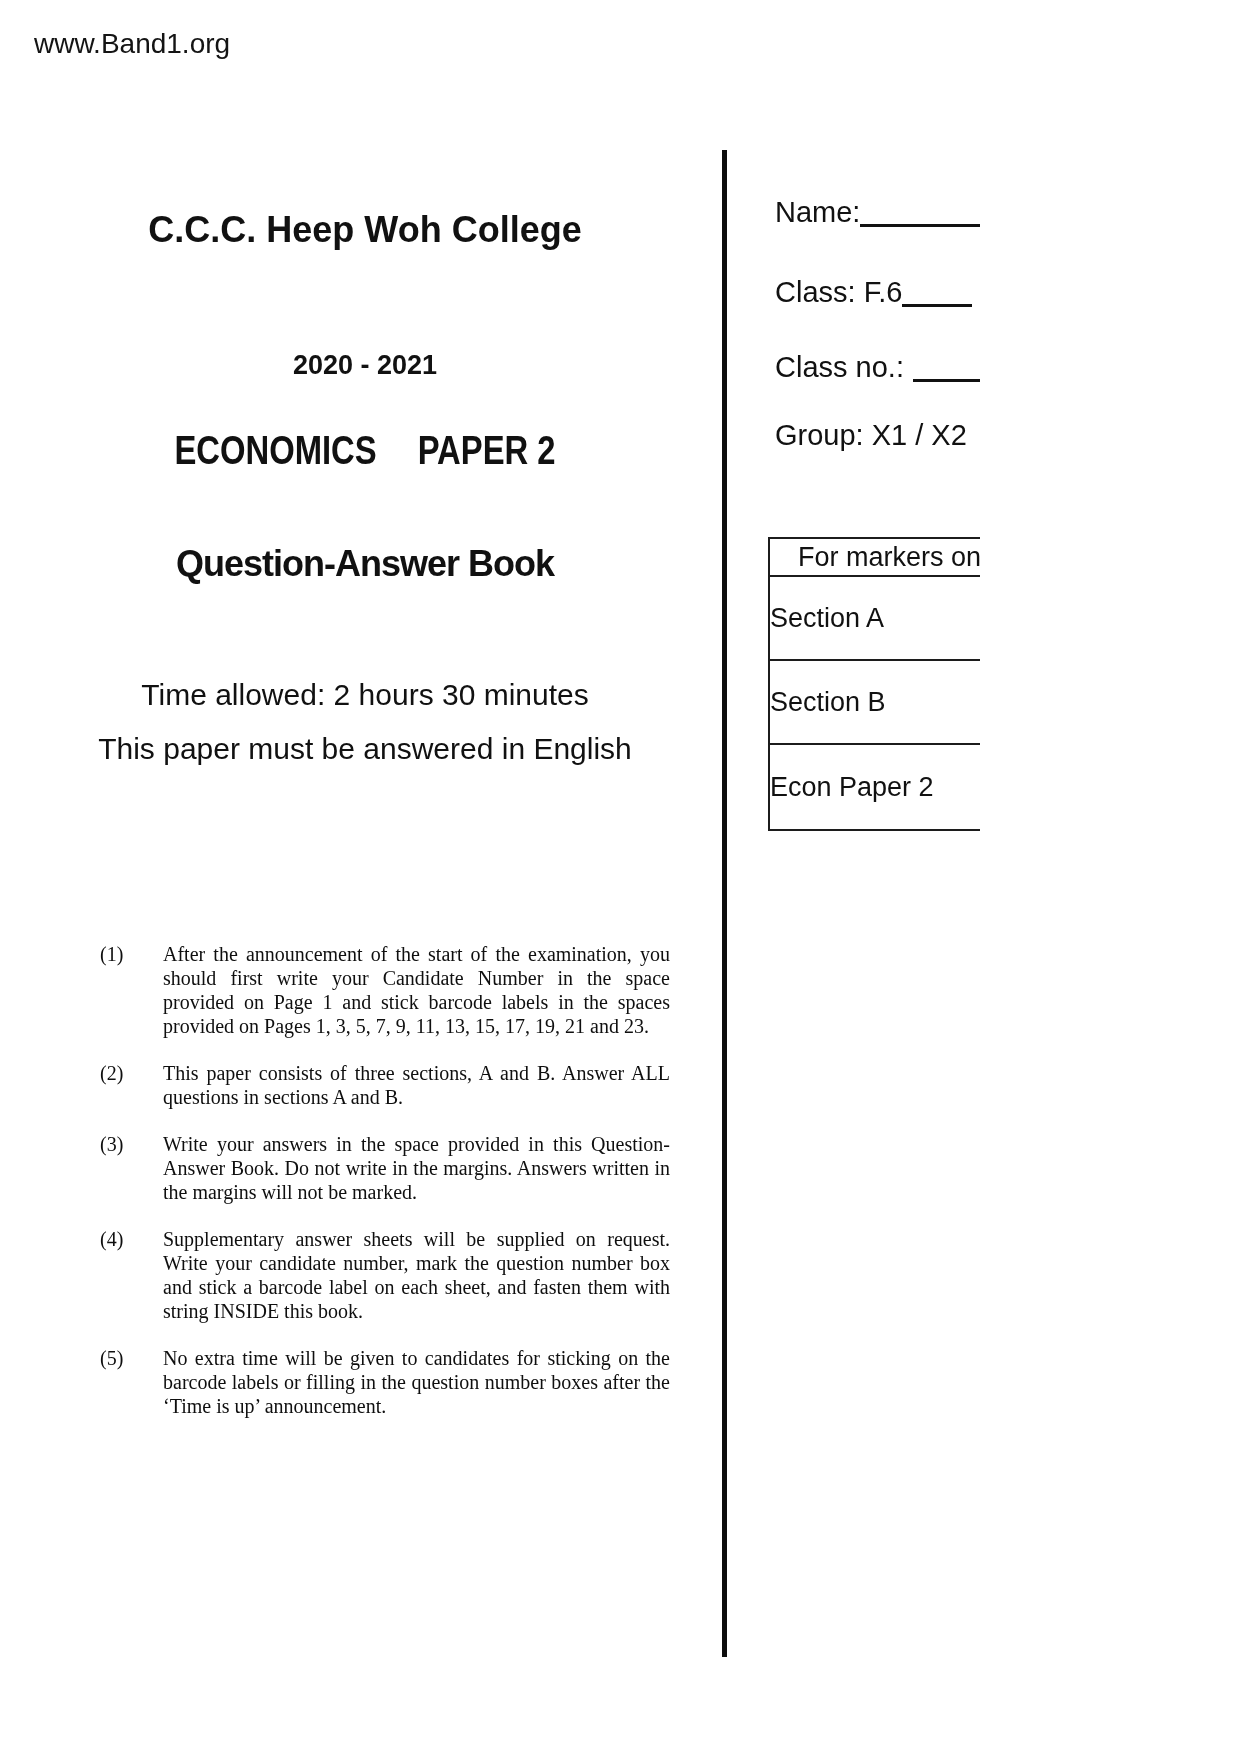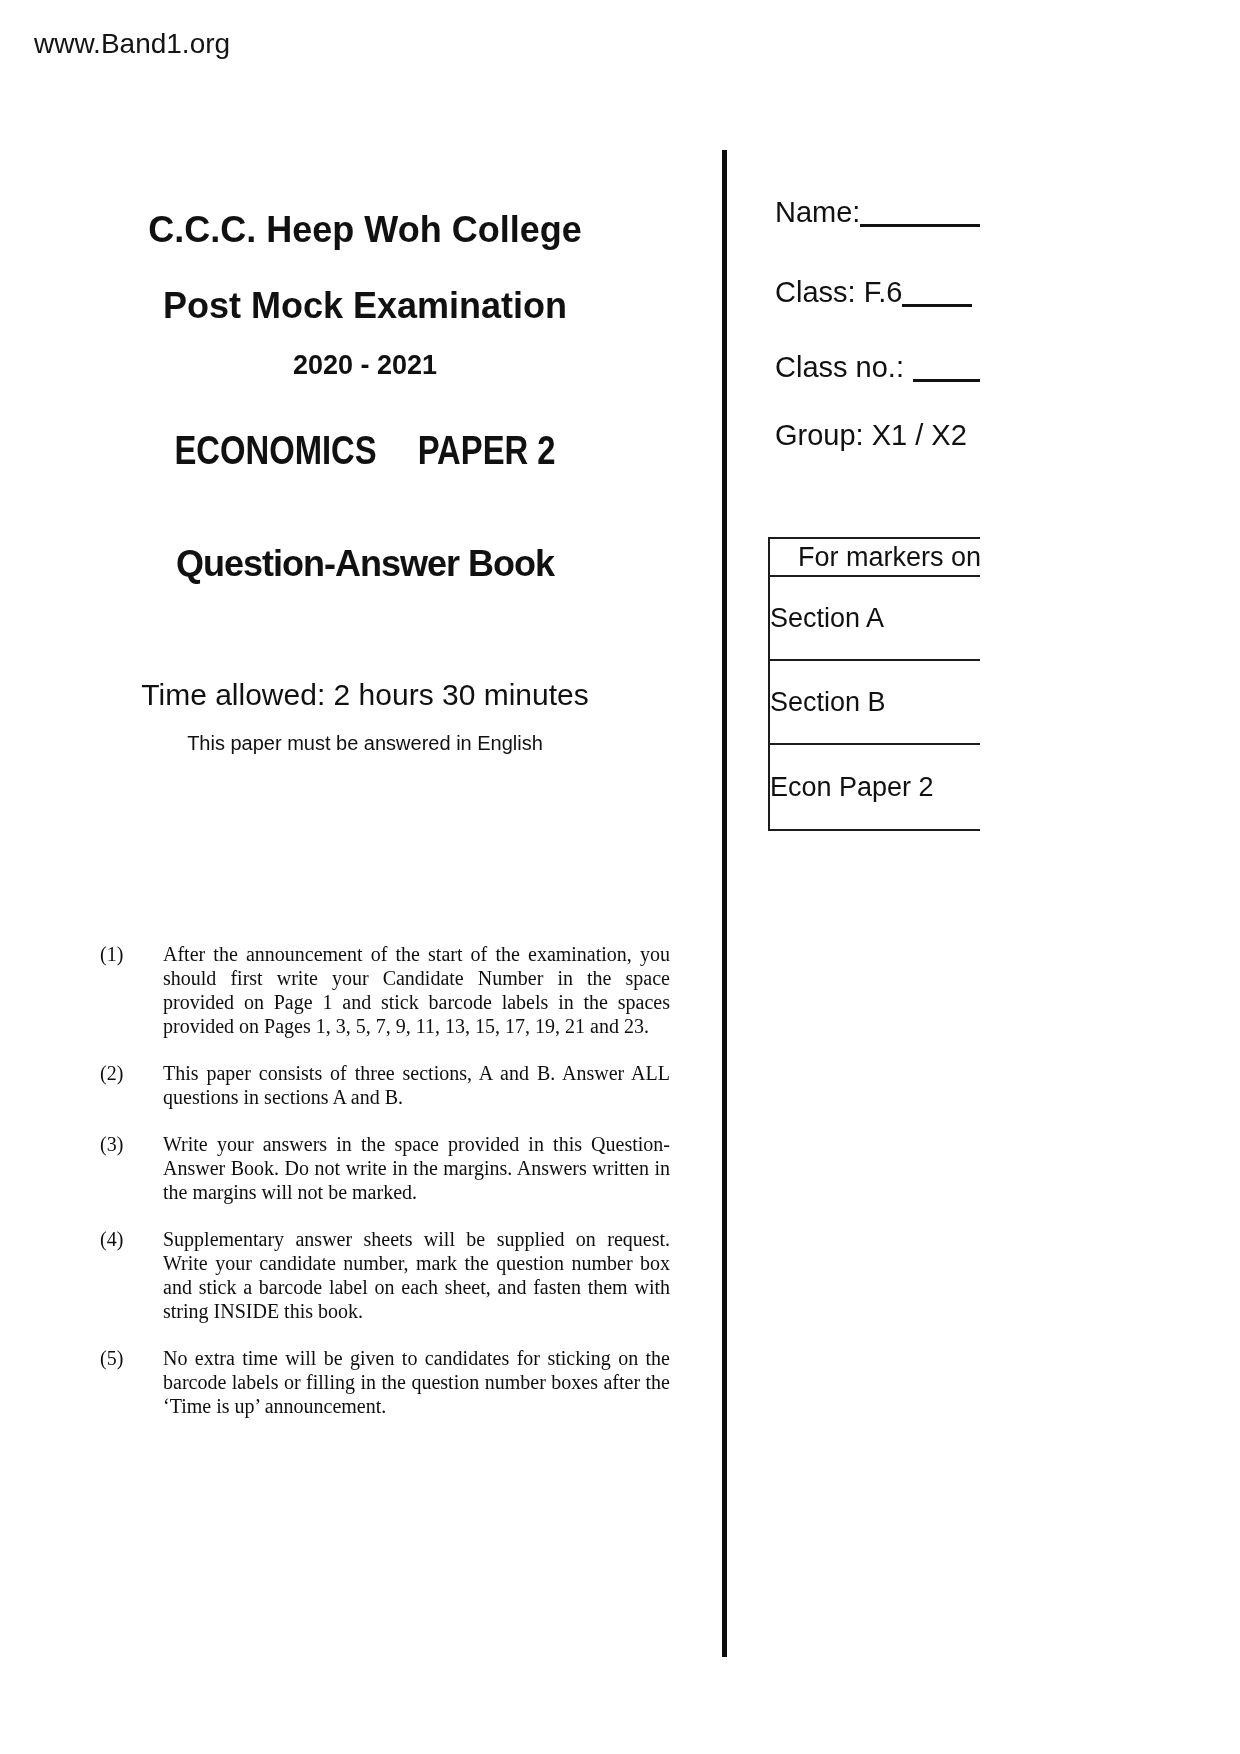--- a/index.html
+++ b/index.html
@@ -51,21 +51,21 @@
     display: flex;
     justify-content: center;
     gap: 50px;
     font-size: 40px;
     font-weight: bold;
     transform: scaleX(0.82);
     transform-origin: 50% 50%;
   }
   .book     { top: 543px; font-size: 36px; font-weight: bold; letter-spacing: -1px; }
   .time     { top: 678px; font-size: 30px; }
-  .english  { top: 732px; font-size: 20px; }
+  .english  { top: 732px; font-size: 30px; }
 
   
   .field {
     left: 775px;
     font-size: 29px;
     line-height: 1.2;
     white-space: nowrap;
   }
   .f-name    { top: 194px; }
   .f-class   { top: 274px; }
@@ -146,21 +146,20 @@
 </head>
 <body>
 
 <div class="page">
 
   <div class="abs watermark">www.Band1.org</div>
 
   <div class="abs divider"></div>
 
   <div class="abs left-col-line school">C.C.C. Heep Woh College</div>
-  <div class="abs left-col-line exam">Post Mock Examination</div>
   <div class="abs left-col-line year">2020 - 2021</div>
   <div class="abs left-col-line subject-row">
     <span>ECONOMICS</span>
     <span>PAPER 2</span>
   </div>
   <div class="abs left-col-line book">Question-Answer Book</div>
   <div class="abs left-col-line time">Time allowed: 2 hours 30 minutes</div>
   <div class="abs left-col-line english">This paper must be answered in English</div>
 
   <div class="abs field f-name">

